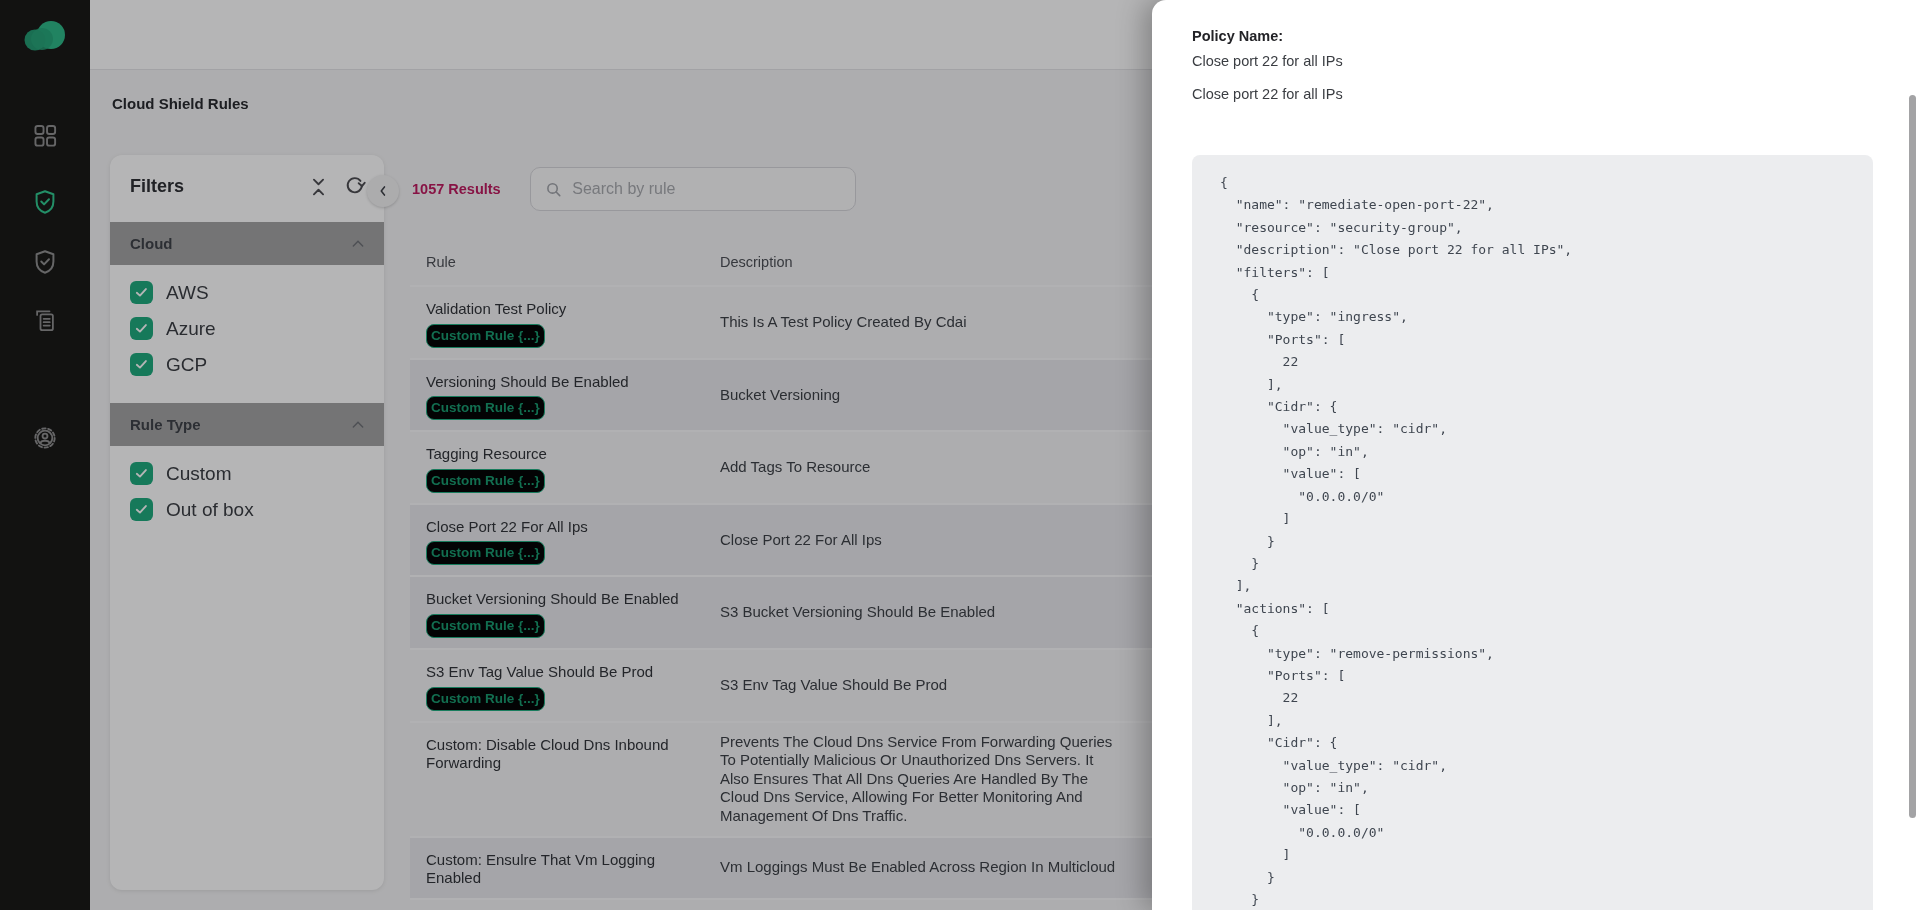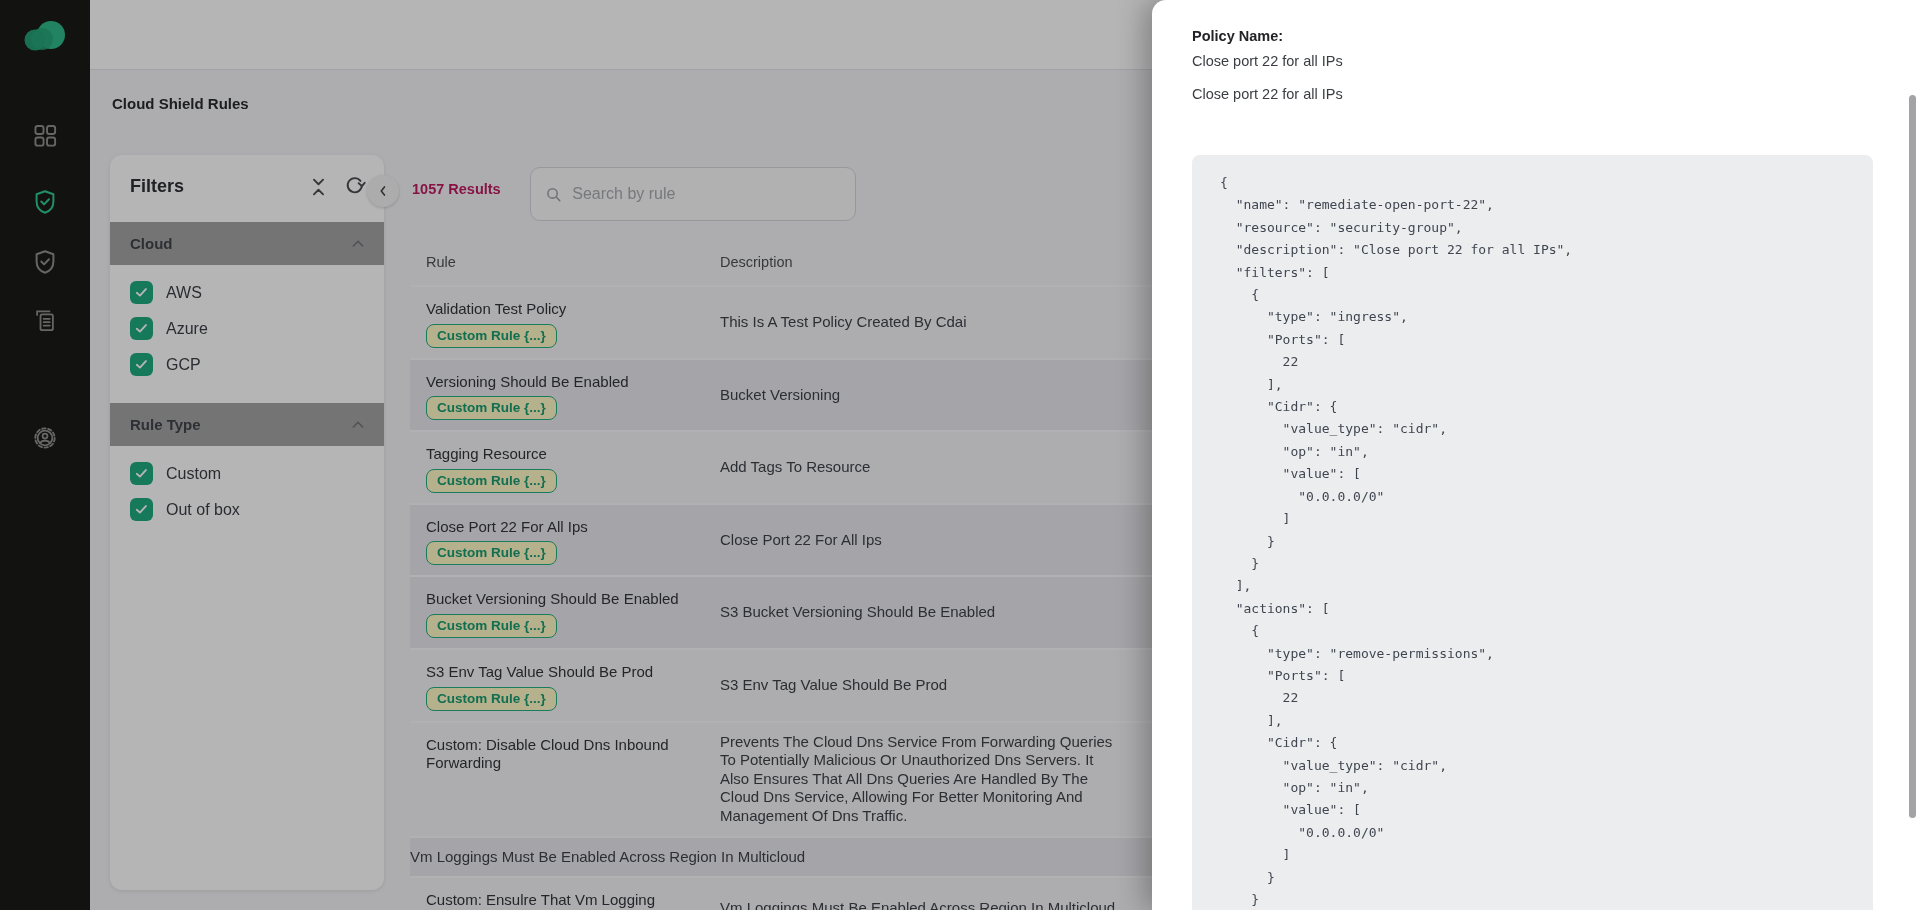--- a/index.html
+++ b/index.html
@@ -37,45 +37,45 @@
   .f-ico { margin-left:14px; cursor:pointer; display:flex; }
   .collapse-btn {
     position:absolute; right:-15px; top:20px; width:32px; height:32px; border-radius:50%;
     background:#f2f2f3; box-shadow:0 1px 3px rgba(0,0,0,.18); display:flex; align-items:center; justify-content:center;
   }
   .f-band { background:#a3a3a3; padding:13px 18px 13px 20px; display:flex; align-items:center; margin-top:6px; }
   .f-band-label { font-size:15px; font-weight:700; color:#3c3f45; flex:1; }
   .f-opts { padding:16px 18px 8px 20px; }
   .opt { display:flex; align-items:center; margin:0 0 13px 0; }
   .cb { width:23px; height:23px; border-radius:6px; background:#1ca97c; display:flex; align-items:center; justify-content:center; margin-right:13px; flex:none; }
-  .opt-label { font-size:16px; color:#393c41; }
+  .opt-label { font-size:19px; color:#393c41; }
 
   
   .table-area { position:absolute; left:320px; top:155px; right:0; bottom:0; }
   .results { position:absolute; left:2px; top:26px; font-size:14.5px; font-weight:600; color:#be185d; }
   .searchbox {
-    position:absolute; left:120px; top:12px; width:326px; height:54px;
+    position:absolute; left:120px; top:12px; width:326px; height:44px;
     border:1px solid #d6d6da; border-radius:10px; background:#f9f9fa; display:flex; align-items:center; padding:0 14px;
   }
   .searchbox input { border:none; outline:none; background:transparent; font-size:16px; color:#3a3d42; width:100%; margin-left:10px; font-family:"Liberation Sans",sans-serif; }
   .searchbox input::placeholder { color:#a7a9ad; }
   .t-head { position:absolute; top:86px; left:0; right:0; height:42px; display:flex; align-items:center; }
   .t-head .col { font-size:14.5px; color:#4b4e54; }
   .col-rule { width:310px; padding-left:16px; }
   .col-desc { width:415px; }
   .t-rows { position:absolute; top:130px; left:0; right:0; bottom:0; overflow:hidden; }
   .t-row { display:flex; border-top:2px solid #fafafb; cursor:pointer; }
   .t-row.shaded { background:#e9e9ec; }
   .cell { padding:10px 16px; }
   .cell.rule { width:310px; }
   .cell.desc { width:415px; padding-left:0; font-size:15px; color:#3a3e44; line-height:18.6px; display:flex; flex-direction:column; justify-content:center; }
   .r-name { font-size:15px; font-weight:500; color:#2f3237; line-height:18.6px; padding-top:3px; }
   .badge {
-    display:inline-block; margin-top:5px; padding:3px 10px 4px; border:1.6px solid #1fae80; border-radius:8px;
-    color:#169a6d; background:#fef9c3; font-size:13.5px; font-weight:600; width:max-content;
+    display:inline-block; margin-top:5px; padding:3px 4px 4px; border:1.6px solid #1fae80; border-radius:8px;
+    color:#169a6d; background:#000000; font-size:13.5px; font-weight:600; width:max-content;
   }
 
   
   .overlay { position:absolute; inset:0; background:rgba(10,10,12,0.30); z-index:20; }
 
   
   .drawer {
     position:absolute; left:1152px; top:0; width:767px; height:910px; background:#ffffff;
     border-top-left-radius:14px; box-shadow:-8px 0 28px rgba(0,0,0,.28); z-index:30; padding:28px 46px 0 40px;
   }
@@ -261,20 +261,23 @@
           <div class="cell rule"><div class="r-name">S3 Env Tag Value Should Be Prod</div><span class="badge">Custom Rule {...}</span></div>
           <div class="cell desc">S3 Env Tag Value Should Be Prod</div>
         </div>
         <div class="t-row">
           <div class="cell rule">
             <div class="r-name">Custom: Disable Cloud Dns Inbound Forwarding</div>
           </div>
           <div class="cell desc">Prevents The Cloud Dns Service From Forwarding Queries To Potentially Malicious Or Unauthorized Dns Servers. It Also Ensures That All Dns Queries Are Handled By The Cloud Dns Service, Allowing For Better Monitoring And Management Of Dns Traffic.</div>
         </div>
         <div class="t-row shaded">
+          <div class="cell rule">
+            <div class="r-name">Custom: Ensulre That Vm Logging Enabled</div>
+          </div>
           <div class="cell desc">Vm Loggings Must Be Enabled Across Region In Multicloud</div>
         </div>
         <div class="t-row">
           <div class="cell rule">
             <div class="r-name">Custom: Ensulre That Vm Logging Enabled</div>
           </div>
           <div class="cell desc">Vm Loggings Must Be Enabled Across Region In Multicloud</div>
         </div>
       </div>
   </section>

